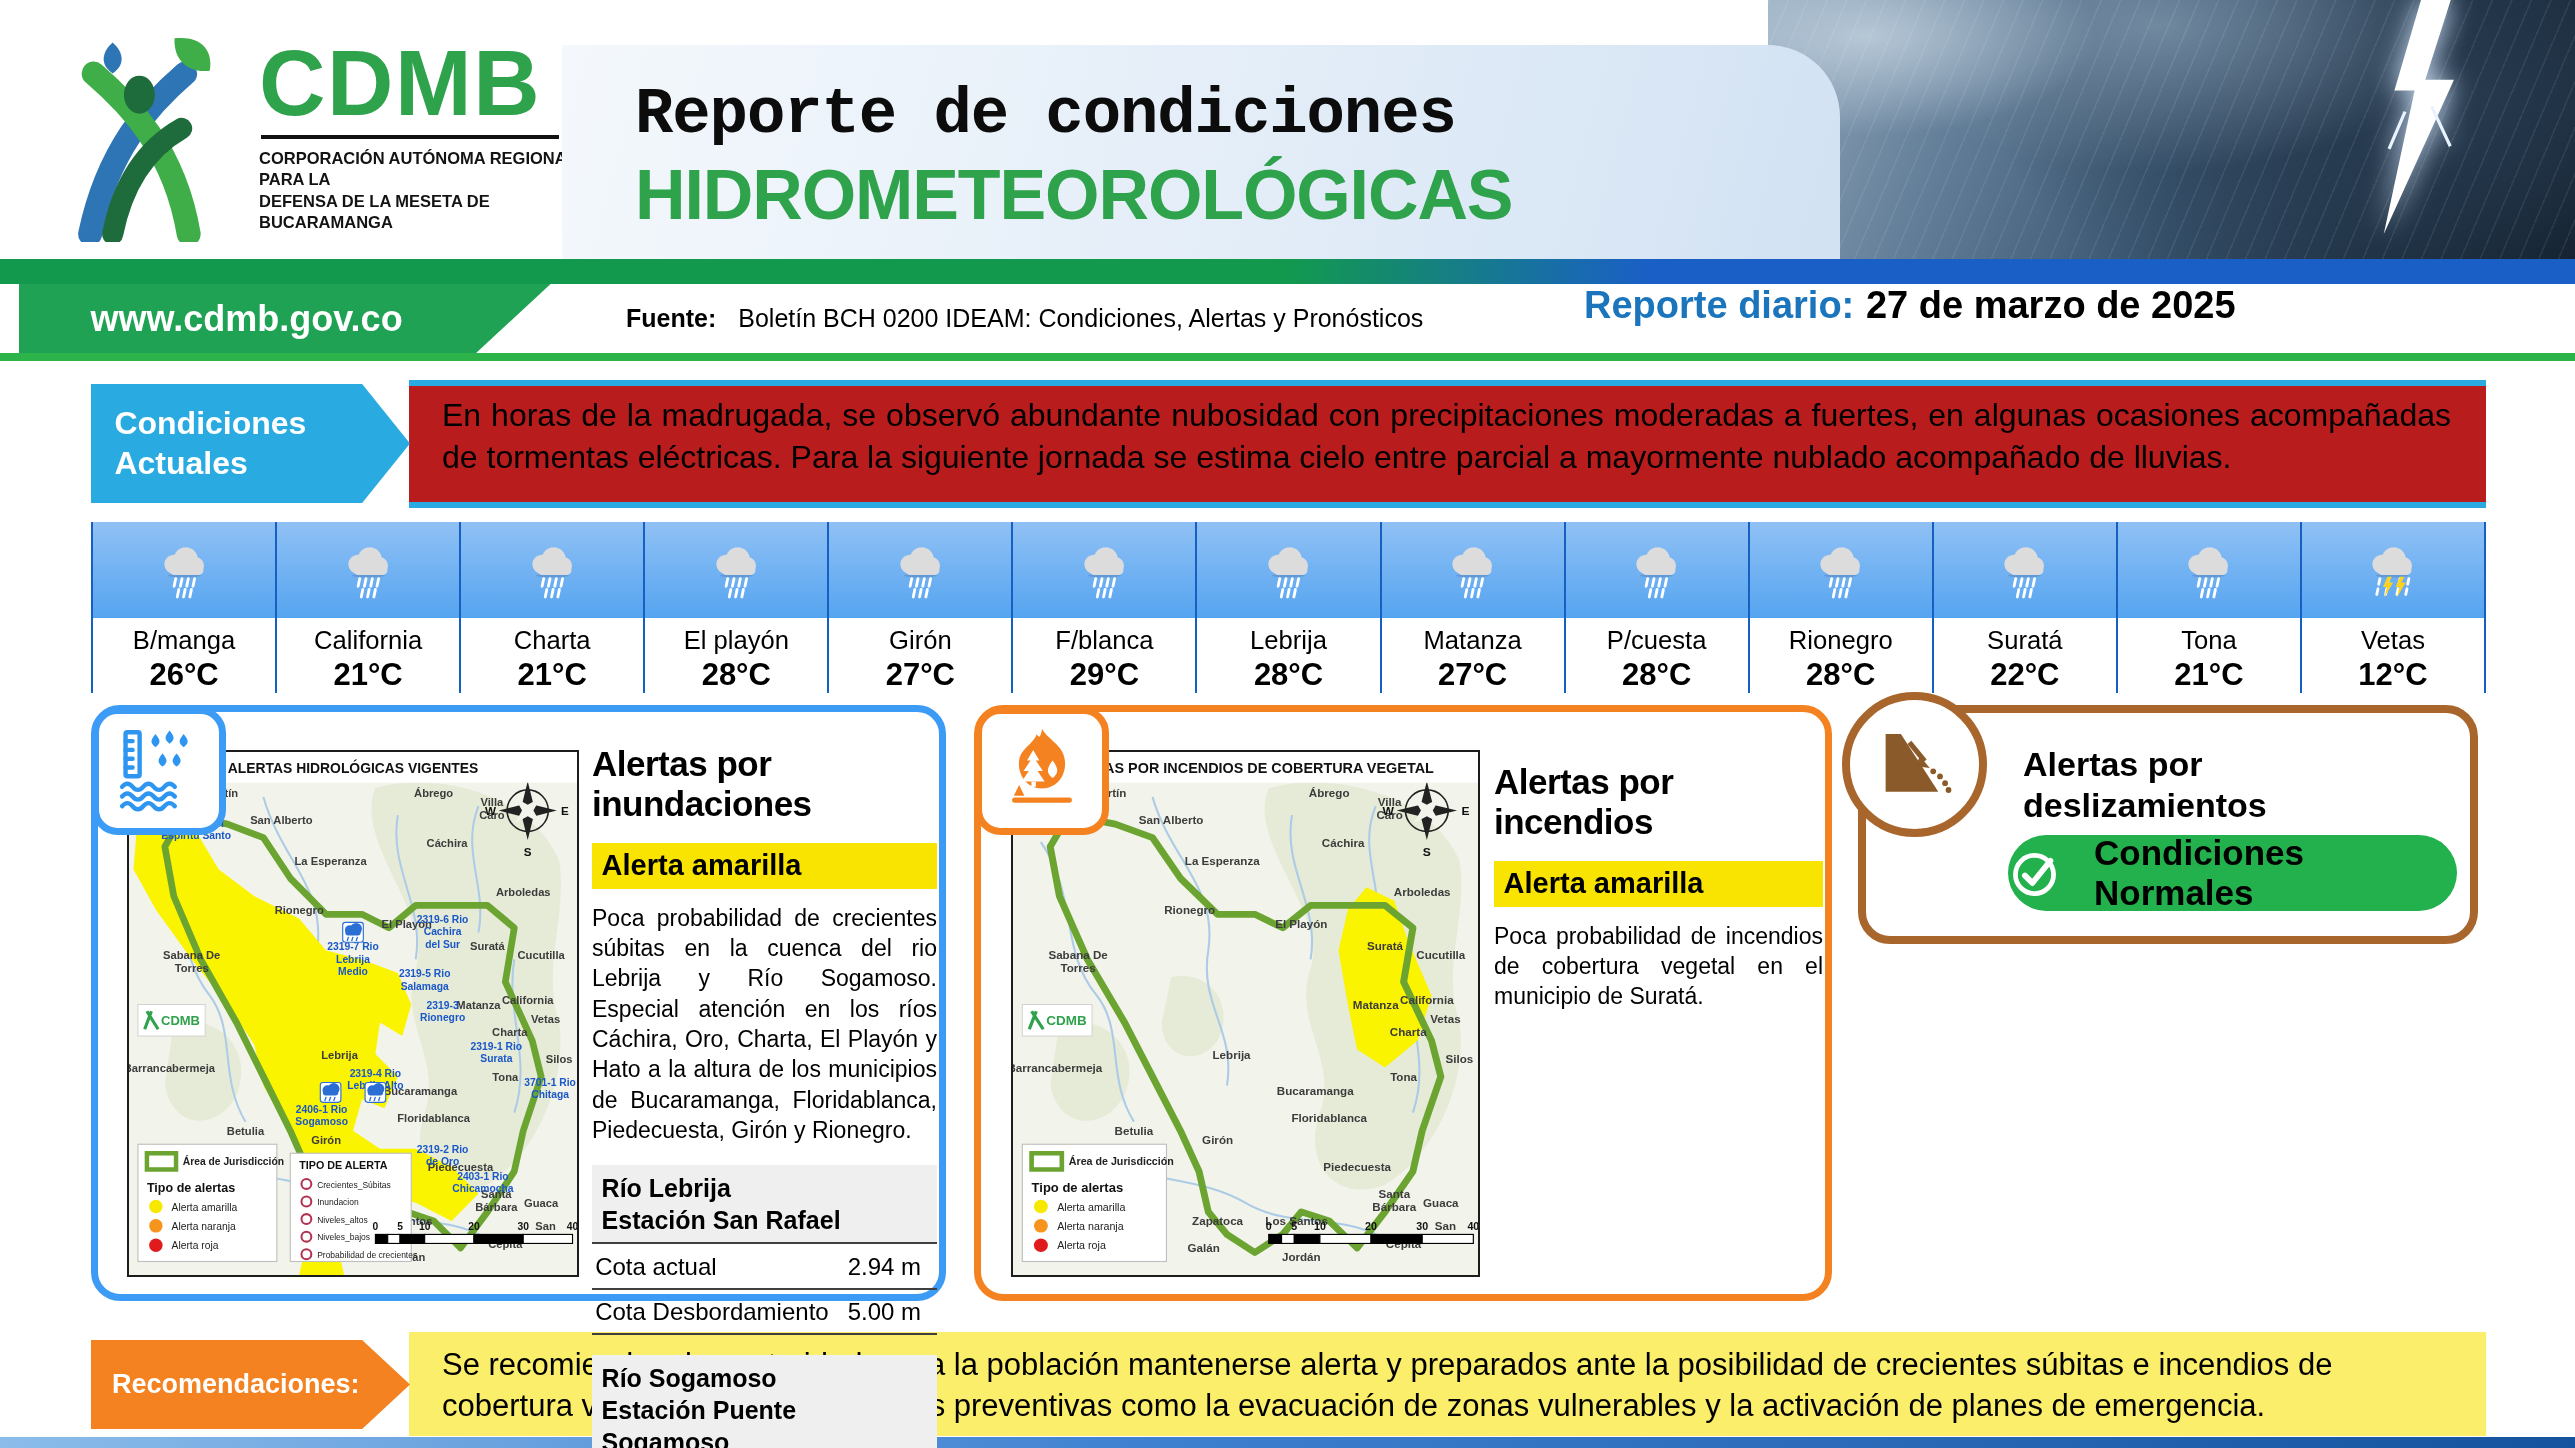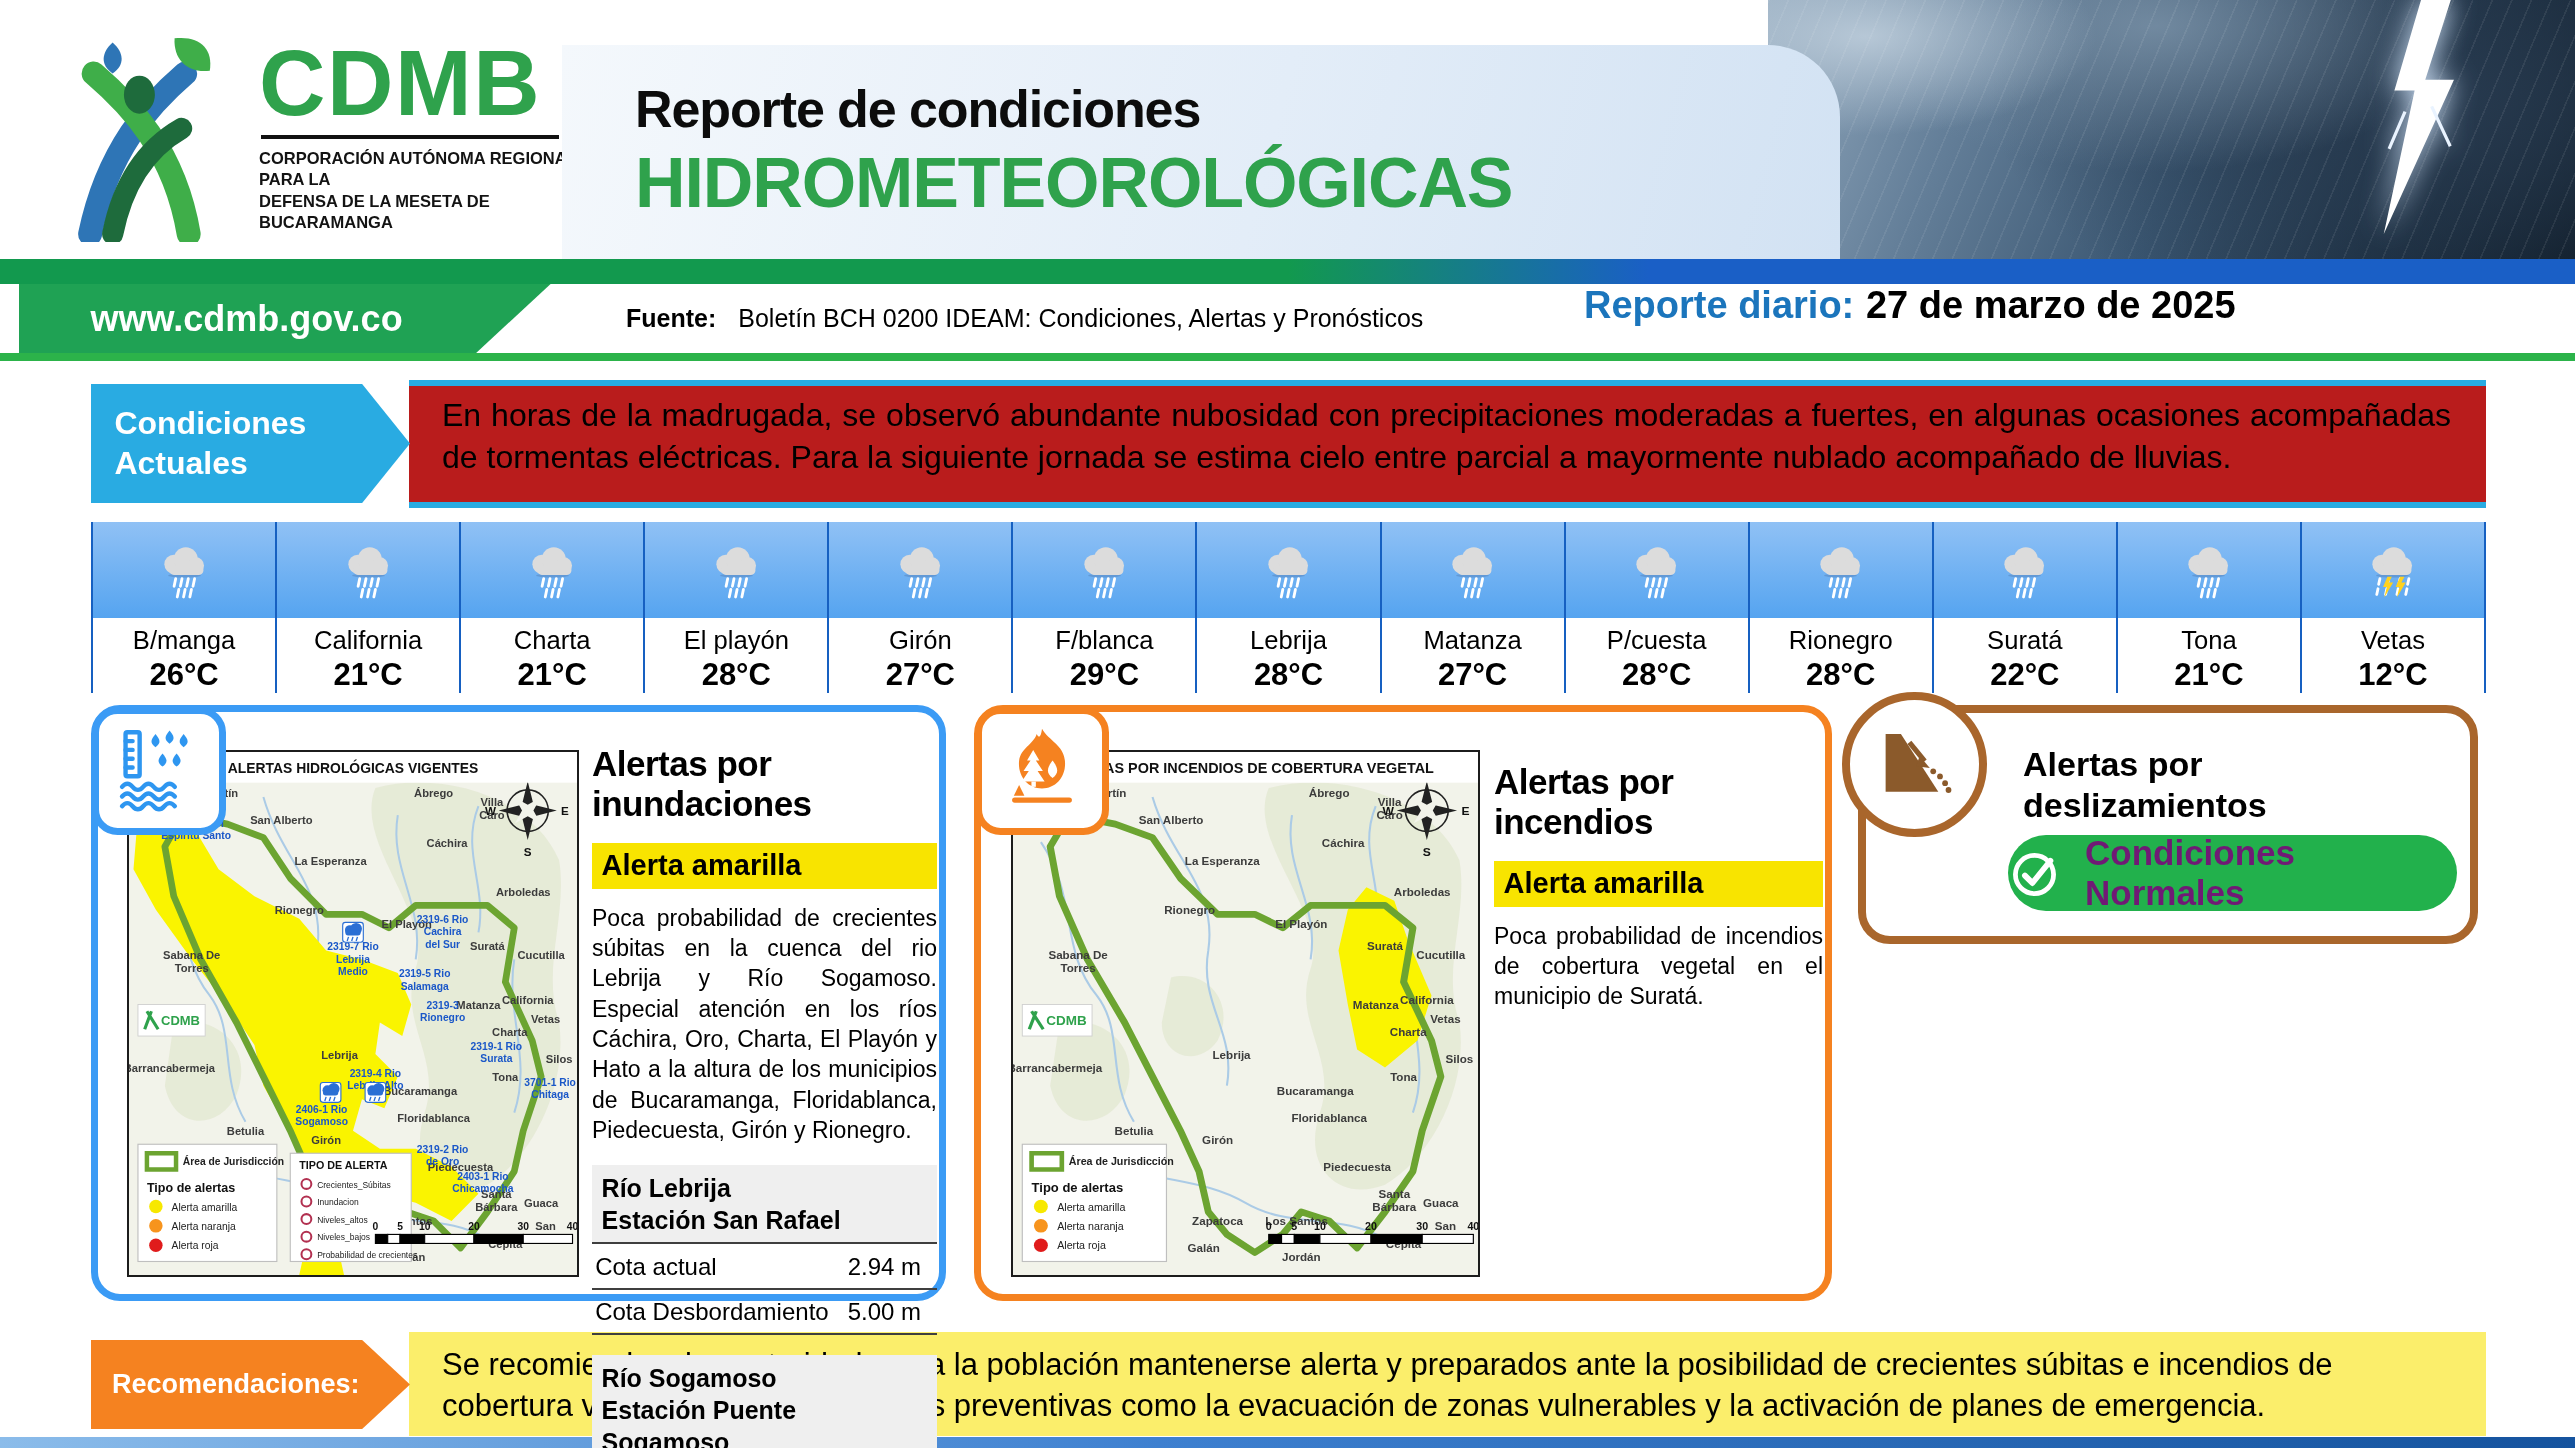--- a/index.html
+++ b/index.html
@@ -23,21 +23,21 @@
       linear-gradient(112deg,#93a9bd 0%, #647f99 25%, #3a5671 52%, #1e3144 76%, #0e1a26 100%);
   }
   .storm-photo::after { content:""; position:absolute; inset:0;
     background:repeating-linear-gradient(113deg, rgba(255,255,255,.16) 0 1.6px, rgba(255,255,255,0) 1.6px 18px);
     opacity:.45; }
   .bolt { position:absolute; right:75px; top:0; width:160px; height:234px; filter:drop-shadow(0 0 14px rgba(214,233,255,.95)); }
 
   .title-panel { position:absolute; left:562px; top:45px; width:1278px; height:214px; z-index:2;
     background:linear-gradient(105deg,#f4f8fc 0%, #e3edf8 55%, #d2e2f3 100%);
     border-radius:0 72px 0 0; padding:34px 0 0 73px; }
-  .title-line1 { font-size:52px; font-weight:800; color:#0c0c0c; letter-spacing:-1.1px; }
+  .title-line1 { font-size:64px; font-weight:800; color:#0c0c0c; letter-spacing:-1.1px;font-family:Liberation Mono, monospace; }
   .title-line2 { font-size:70px; font-weight:800; color:#2FA24C; letter-spacing:-1.1px; margin-top:4.3px; }
 
   .band { position:absolute; left:0; top:259px; width:2576px; height:24.5px; z-index:3;
     background:linear-gradient(90deg,#12994E 0%, #12994E 50%, #1A5FC6 64%, #1A5FC6 100%); }
 
   
   .infobar { position:absolute; left:0; top:284px; width:2576px; height:69px; background:#fff; z-index:3;padding-left:28px; }
   .web-block { position:absolute; left:18.6px; top:0; width:532px; height:69px; background:#1FA254;
     clip-path:polygon(0 0,100% 0,86% 100%,0 100%); display:flex; align-items:center; padding-left:72px;
     color:#fff; font-size:36px; font-weight:700; }
@@ -89,21 +89,21 @@
   .textcol2 { left:1494px; top:762px; width:329px; }
   .alert-title { font-size:35px; font-weight:800; line-height:1.14; color:#000; letter-spacing:-0.5px; }
   .alert-bar { margin-top:19px; background:#F8E400; font-size:29px; font-weight:800; color:#000; padding:6.4px 9.6px; }
   .alert-para { margin-top:14px; font-size:23px; line-height:1.32; text-align:justify; color:#000; }
   .station { margin-top:20px; }
   .station-head { background:#EFEFEF; font-size:25px; font-weight:800; line-height:1.28; padding:6.4px 9.6px; border-bottom:2.7px solid #3f3f3f; color:#000; }
   .station-row { display:flex; justify-content:space-between; font-size:24px; color:#000; padding:8.5px 16px 7px 3.2px; border-bottom:2.1px solid #3f3f3f; }
 
   .p3-title { position:absolute; left:2023px; top:744px; width:373px; font-size:34px; font-weight:800; line-height:1.22; color:#000; z-index:5; }
   .pill { position:absolute; left:2008px; top:835px; width:449px; height:76px; background:#22B14C; border-radius:38px;
-    display:flex; align-items:center; justify-content:center; gap:24px; color:#701a75; font-size:35px; font-weight:800; z-index:5; }
+    display:flex; align-items:center; justify-content:center; gap:33px; color:#000000; font-size:35px; font-weight:800; z-index:5; }
   .pill svg { width:53px; height:53px; flex:0 0 auto; }
 
   
   .rec-box { position:absolute; left:409px; top:1332px; width:2077px; height:104px; background:#FBEE6B;
     padding:12.8px 35px 0 33px; font-size:31px; line-height:1.32; color:#000; }
   .rec-label { position:absolute; left:91px; top:1340px; width:319px; height:89px; background:#F58220;
     clip-path:polygon(0 0,85% 0,100% 50%,85% 100%,0 100%); display:flex; align-items:center;
     padding-left:21px; color:#fff; font-size:27px; font-weight:800; z-index:2; }
 
   .footer-strip { position:absolute; left:0; top:1437px; width:2576px; height:11.7px;

